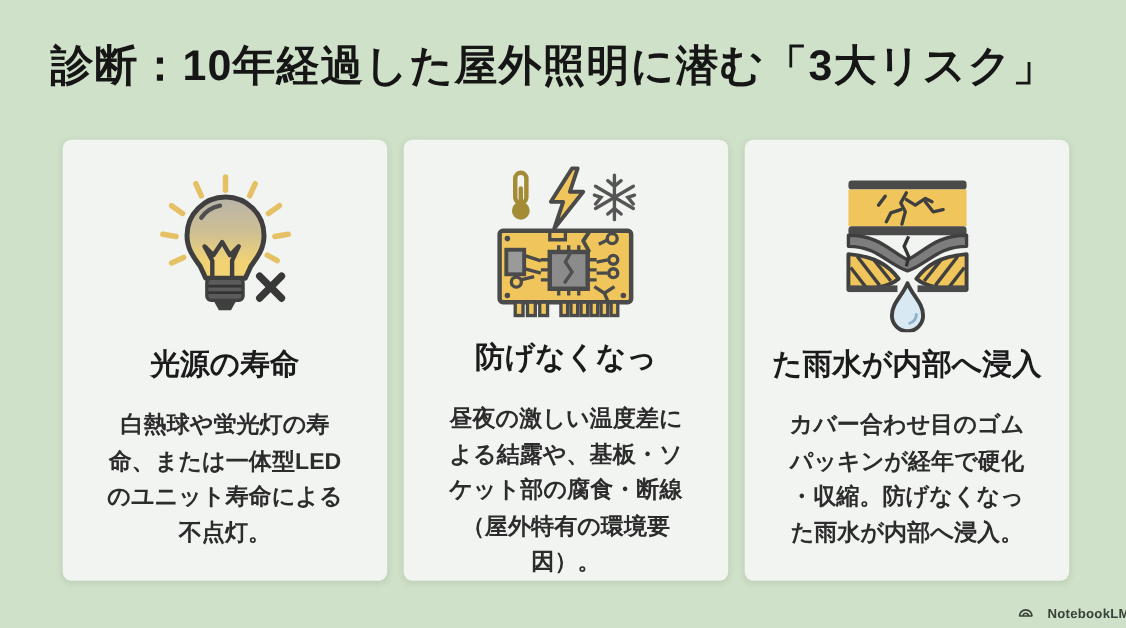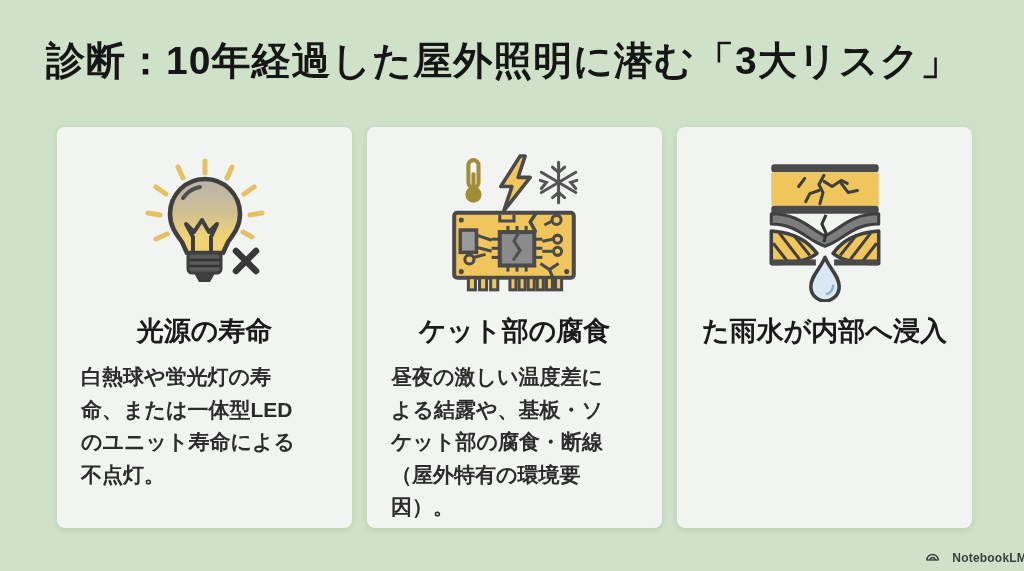--- a/index.html
+++ b/index.html
@@ -25,23 +25,23 @@
     display:flex; flex-direction:column; align-items:center;
   }
   .icon-wrap {
     height:158px; display:flex; align-items:center; justify-content:center;
   }
   .card-heading {
     margin-top:8px; font-size:27px; font-weight:800; color:#1b1b1b;
     text-align:center; white-space:nowrap;
   }
   .card-body {
-    margin-top:12px; align-self:stretch;
+    margin-top:22px; align-self:stretch;
     font-size:21px; font-weight:600; color:#2c2c2c;
-    line-height:1.55; white-space:pre-line; text-align:left;
+    line-height:1.55; white-space:pre-line; text-align:center;
   }
   .footer {
     position:absolute; right:14px; bottom:6px;
     display:flex; align-items:center; gap:12px;
     color:#394239;
   }
   .footer-text { font-size:12px; font-weight:700; letter-spacing:0.2px; }
 </style>
 </head>
 <body>
@@ -175,21 +175,21 @@
               <rect x="51" y="126" width="7" height="12"></rect>
             <rect x="70" y="126" width="6" height="12"></rect>
               <rect x="79" y="126" width="6" height="12"></rect>
               <rect x="88" y="126" width="6" height="12"></rect>
             <rect x="97" y="126" width="6" height="12"></rect>
               <rect x="106" y="126" width="6" height="12"></rect>
               <rect x="115" y="126" width="6" height="12"></rect>
           </g>
         </svg>
       </div>
-      <div class="card-heading">ケット部の腐食</div>
+      <div class="card-heading">防げなくなっ</div>
       <div class="card-body">昼夜の激しい温度差に
 よる結露や、基板・ソ
 ケット部の腐食・断線
 （屋外特有の環境要因）。</div>
     </div>
 
     <div class="card">
       <div class="icon-wrap">
         <svg width="152" height="152" viewBox="0 0 150 150">
 
@@ -226,20 +226,24 @@
               <line x1="126" y1="92" x2="112" y2="110"></line>
             </g>
             <rect x="84" y="108" width="44" height="6" fill="#4a4a4a"></rect>
           </g>
 
           <path d="M75,106 C70,118 61,124 61,135 a14,14 0 0 0 28,0 C89,124 80,118 75,106 Z" fill="#d9e9f4" stroke="#3f3f3f" stroke-width="3.5" stroke-linejoin="round"></path>
           <path d="M83,134 a9,9 0 0 1 -6,8" fill="none" stroke="#8fb0c4" stroke-width="2.5" stroke-linecap="round"></path>
         </svg>
       </div>
       <div class="card-heading">た雨水が内部へ浸入</div>
+      <div class="card-body">カバー合わせ目のゴム
+パッキンが経年で硬化
+・収縮。防げなくなっ
+た雨水が内部へ浸入。</div>
     </div>
 
   </div>
 
   <div class="footer">
     <svg width="15" height="15" viewBox="0 0 24 24">
       <path d="M3,16 a9,9 0 0 1 18,0" fill="none" stroke="#394239" stroke-width="2.4"></path>
       <path d="M8,16 a4,4 0 0 1 8,0" fill="none" stroke="#394239" stroke-width="2.4"></path>
       <line x1="2.5" y1="16" x2="21.5" y2="16" stroke="#394239" stroke-width="2.2"></line>
     </svg>

